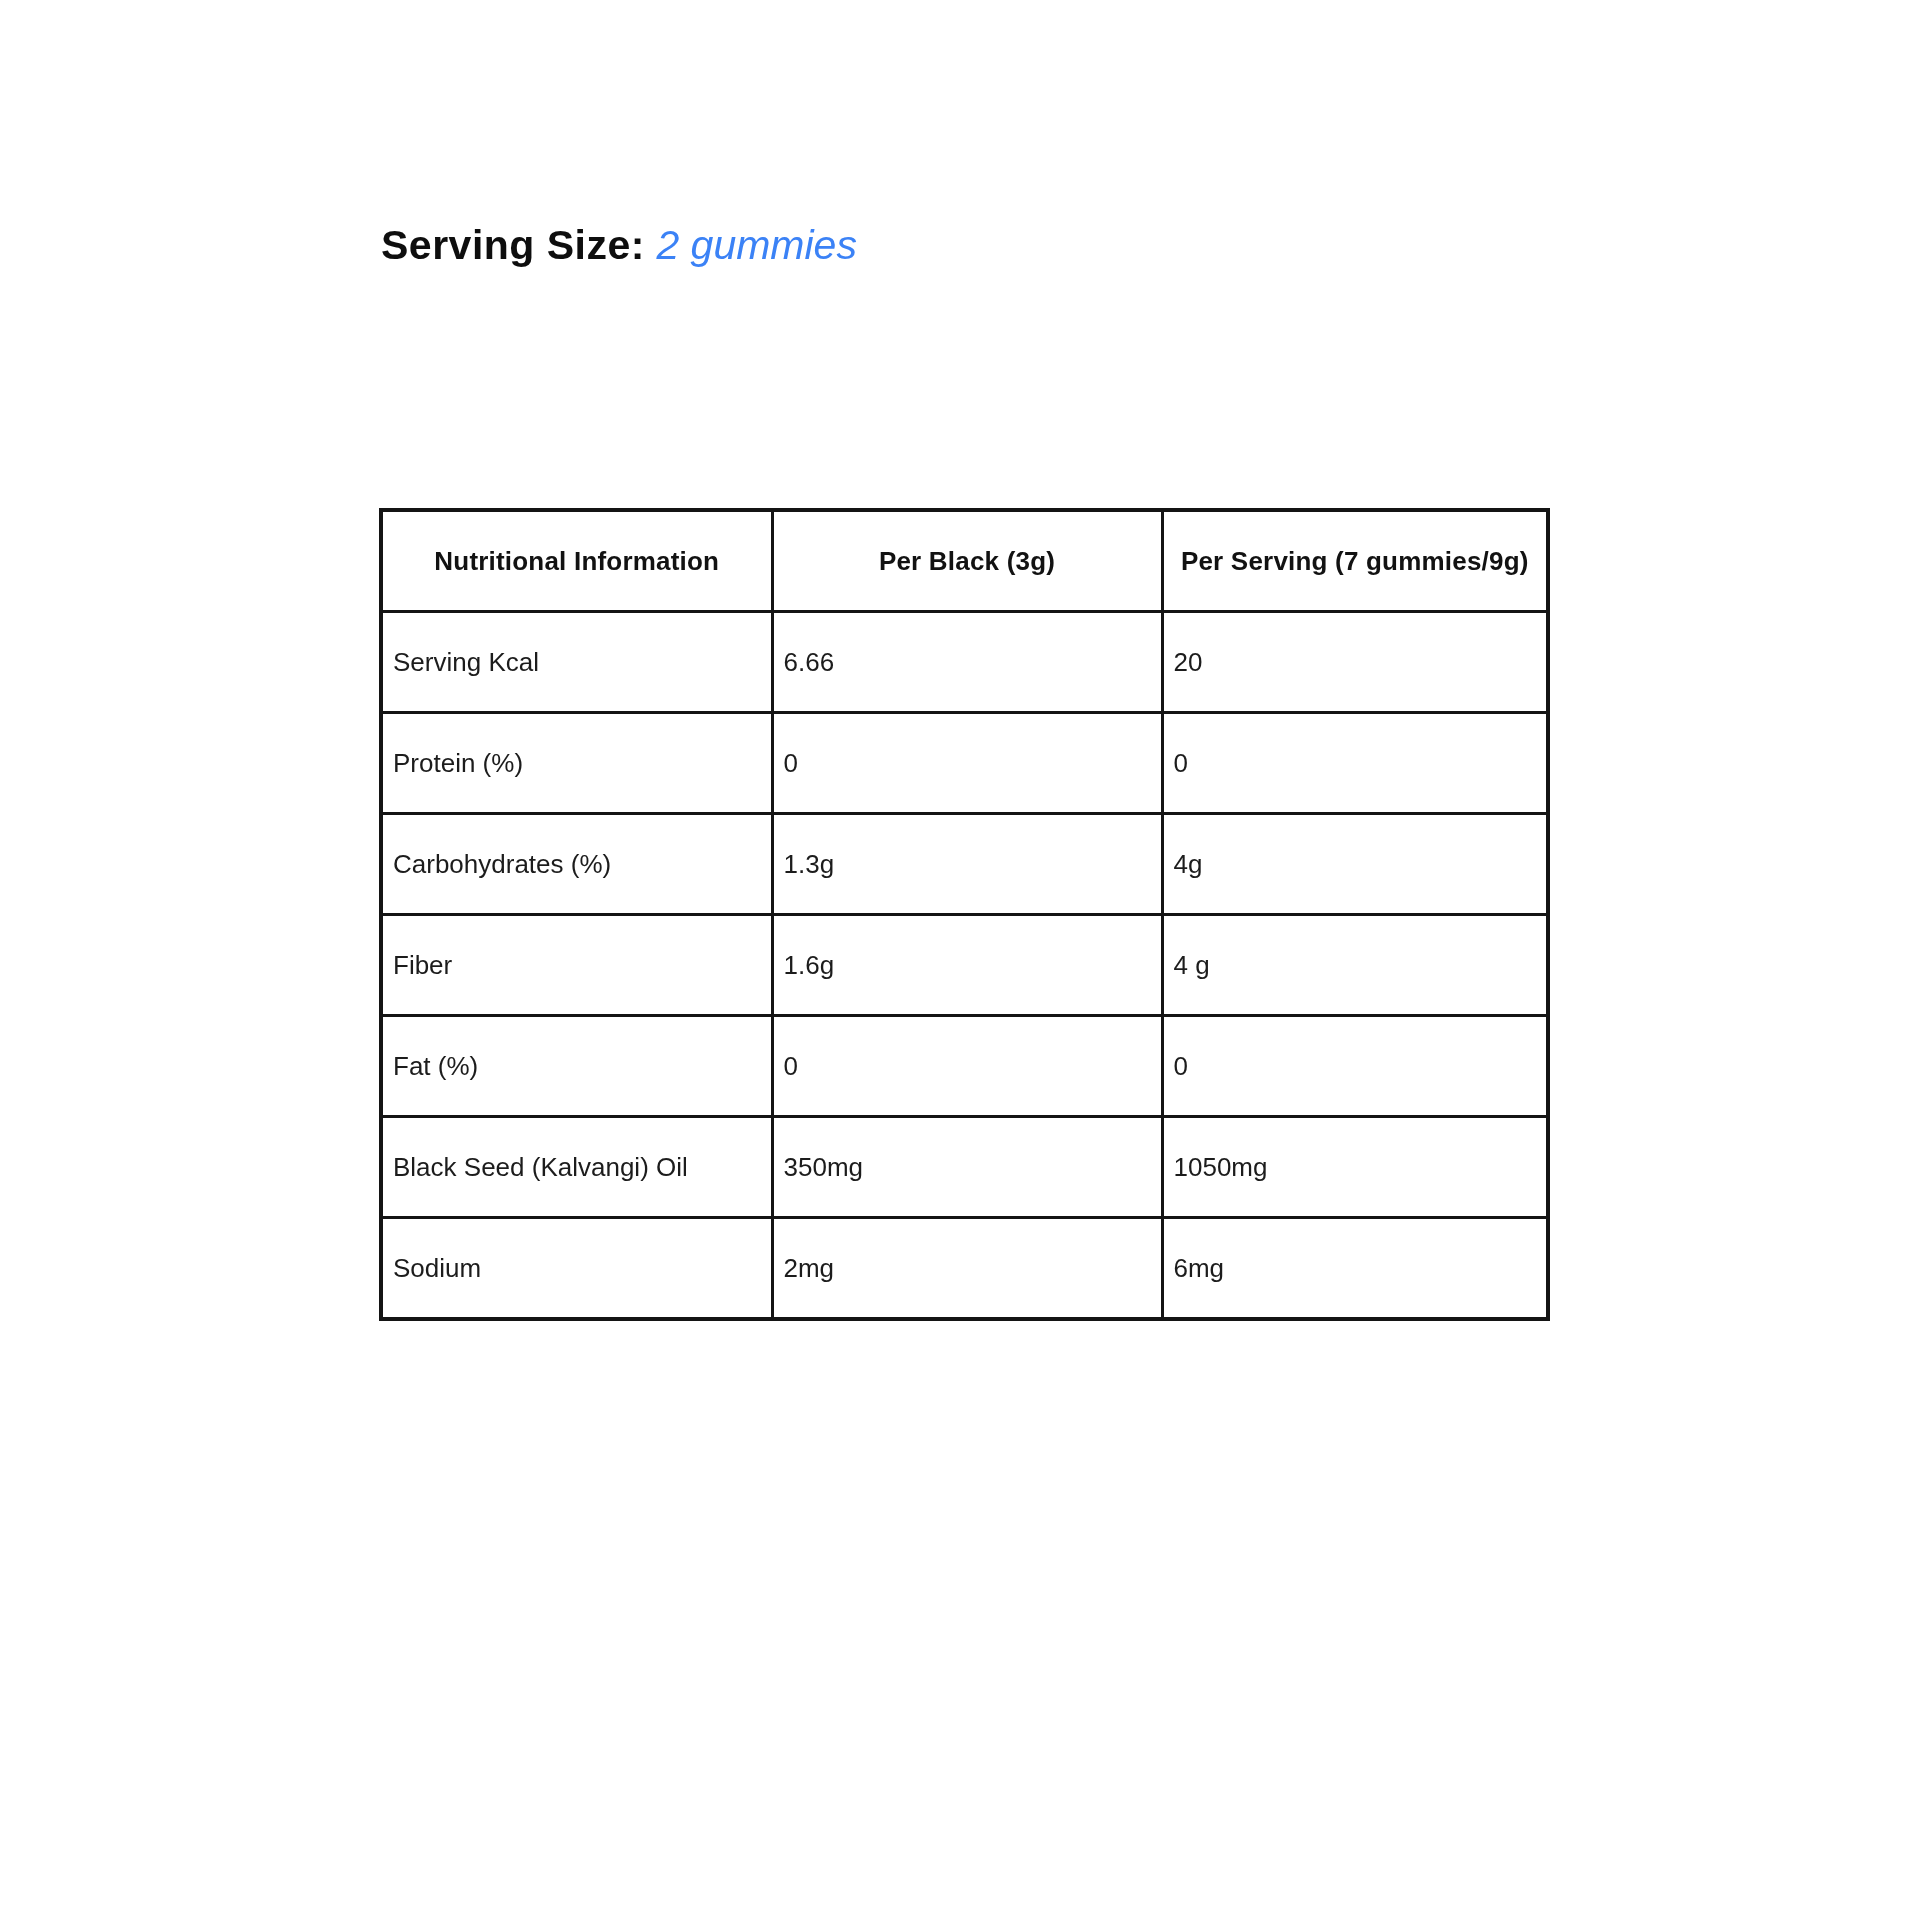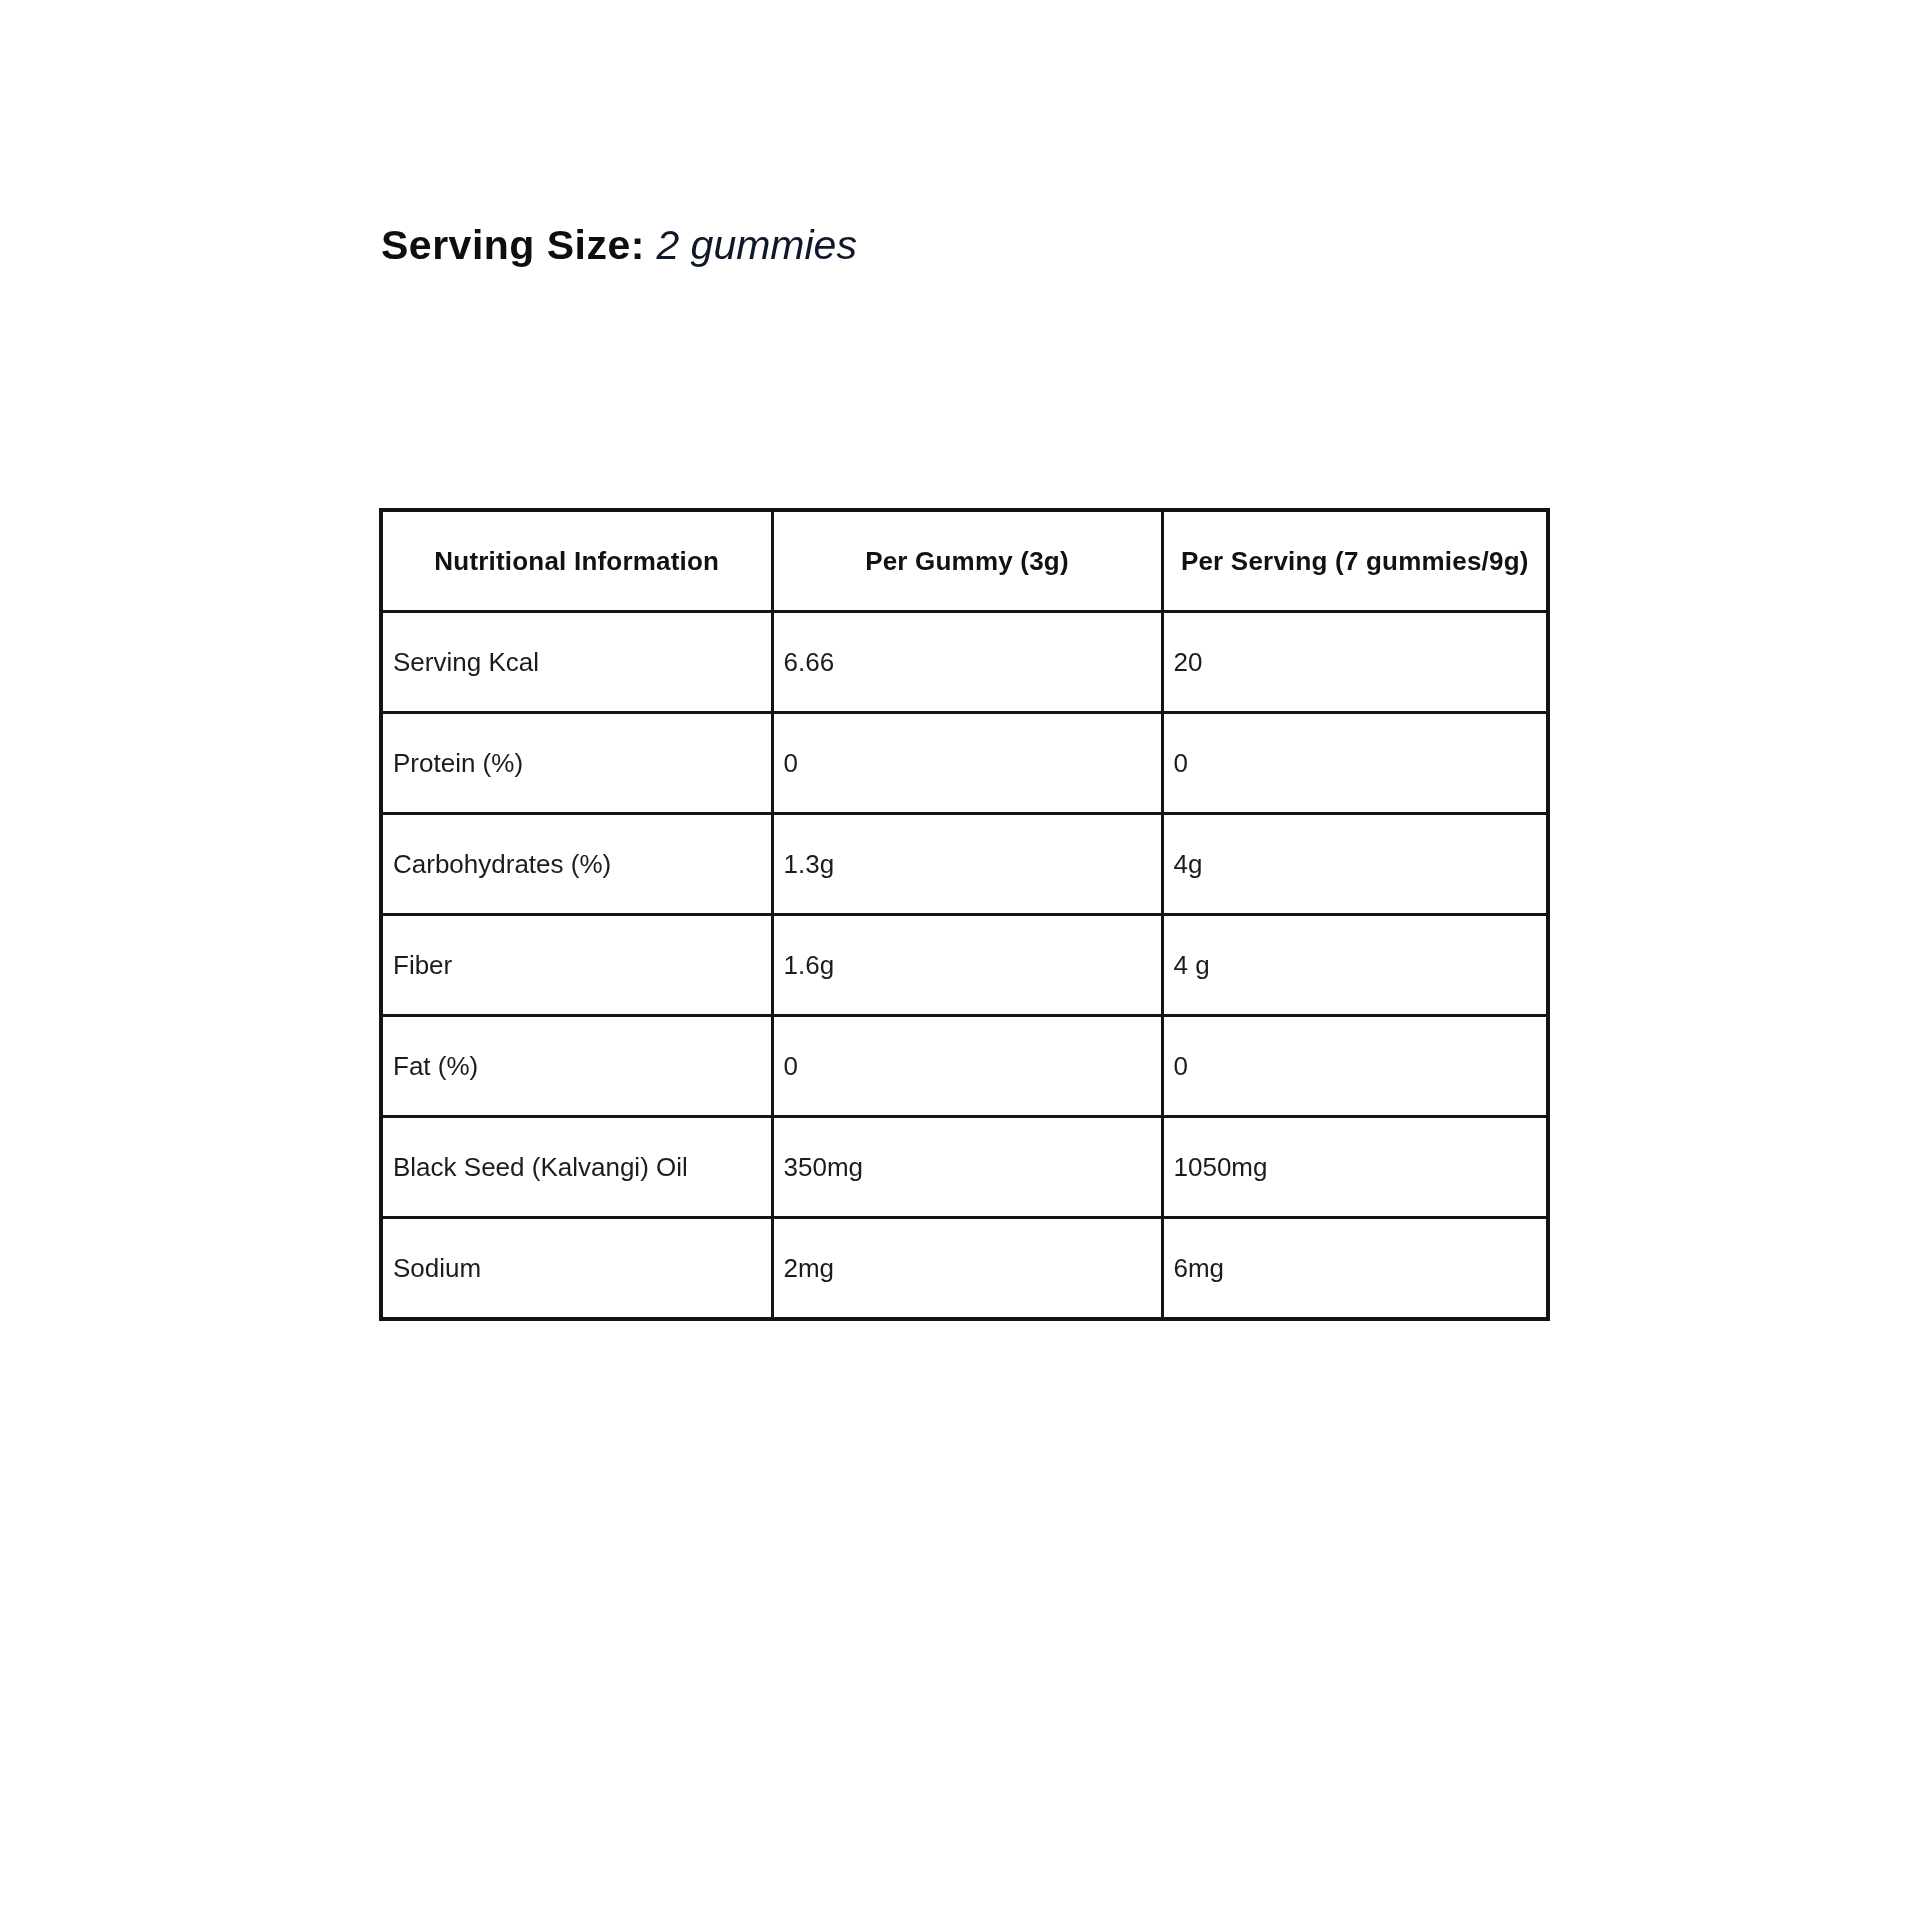--- a/index.html
+++ b/index.html
@@ -30,21 +30,21 @@
   .serving-line { display: block; }
   .serving-label {
     font-weight: 700;
     letter-spacing: 0.5px;
     color: #0e0e0e;
     text-align: center;
   }
   .serving-value {
     font-style: italic;
     font-weight: 400;
-    color: #0f172a;
+    color: #3b82f6;
   }
   table.nutrition-table {
     position: absolute;
     left: 379px;
     top: 508px;
     width: 1167px;
     border-collapse: collapse;
     table-layout: fixed;
     border: 4px solid #141414;
   }
@@ -80,21 +80,21 @@
 
   <table class="nutrition-table">
     <colgroup>
         <col class="c1">
         <col class="c2">
         <col class="c3">
       </colgroup>
     <thead>
       <tr>
         <th>Nutritional Information</th>
-        <th>Per Gummy (3g)</th>
+        <th>Per Black (3g)</th>
         <th>Per Serving (7 gummies/9g)</th>
       </tr>
     </thead>
     <tbody>
       <tr>
         <td>Serving Kcal</td>
         <td>6.66</td>
         <td>20</td>
       </tr>
       <tr>

